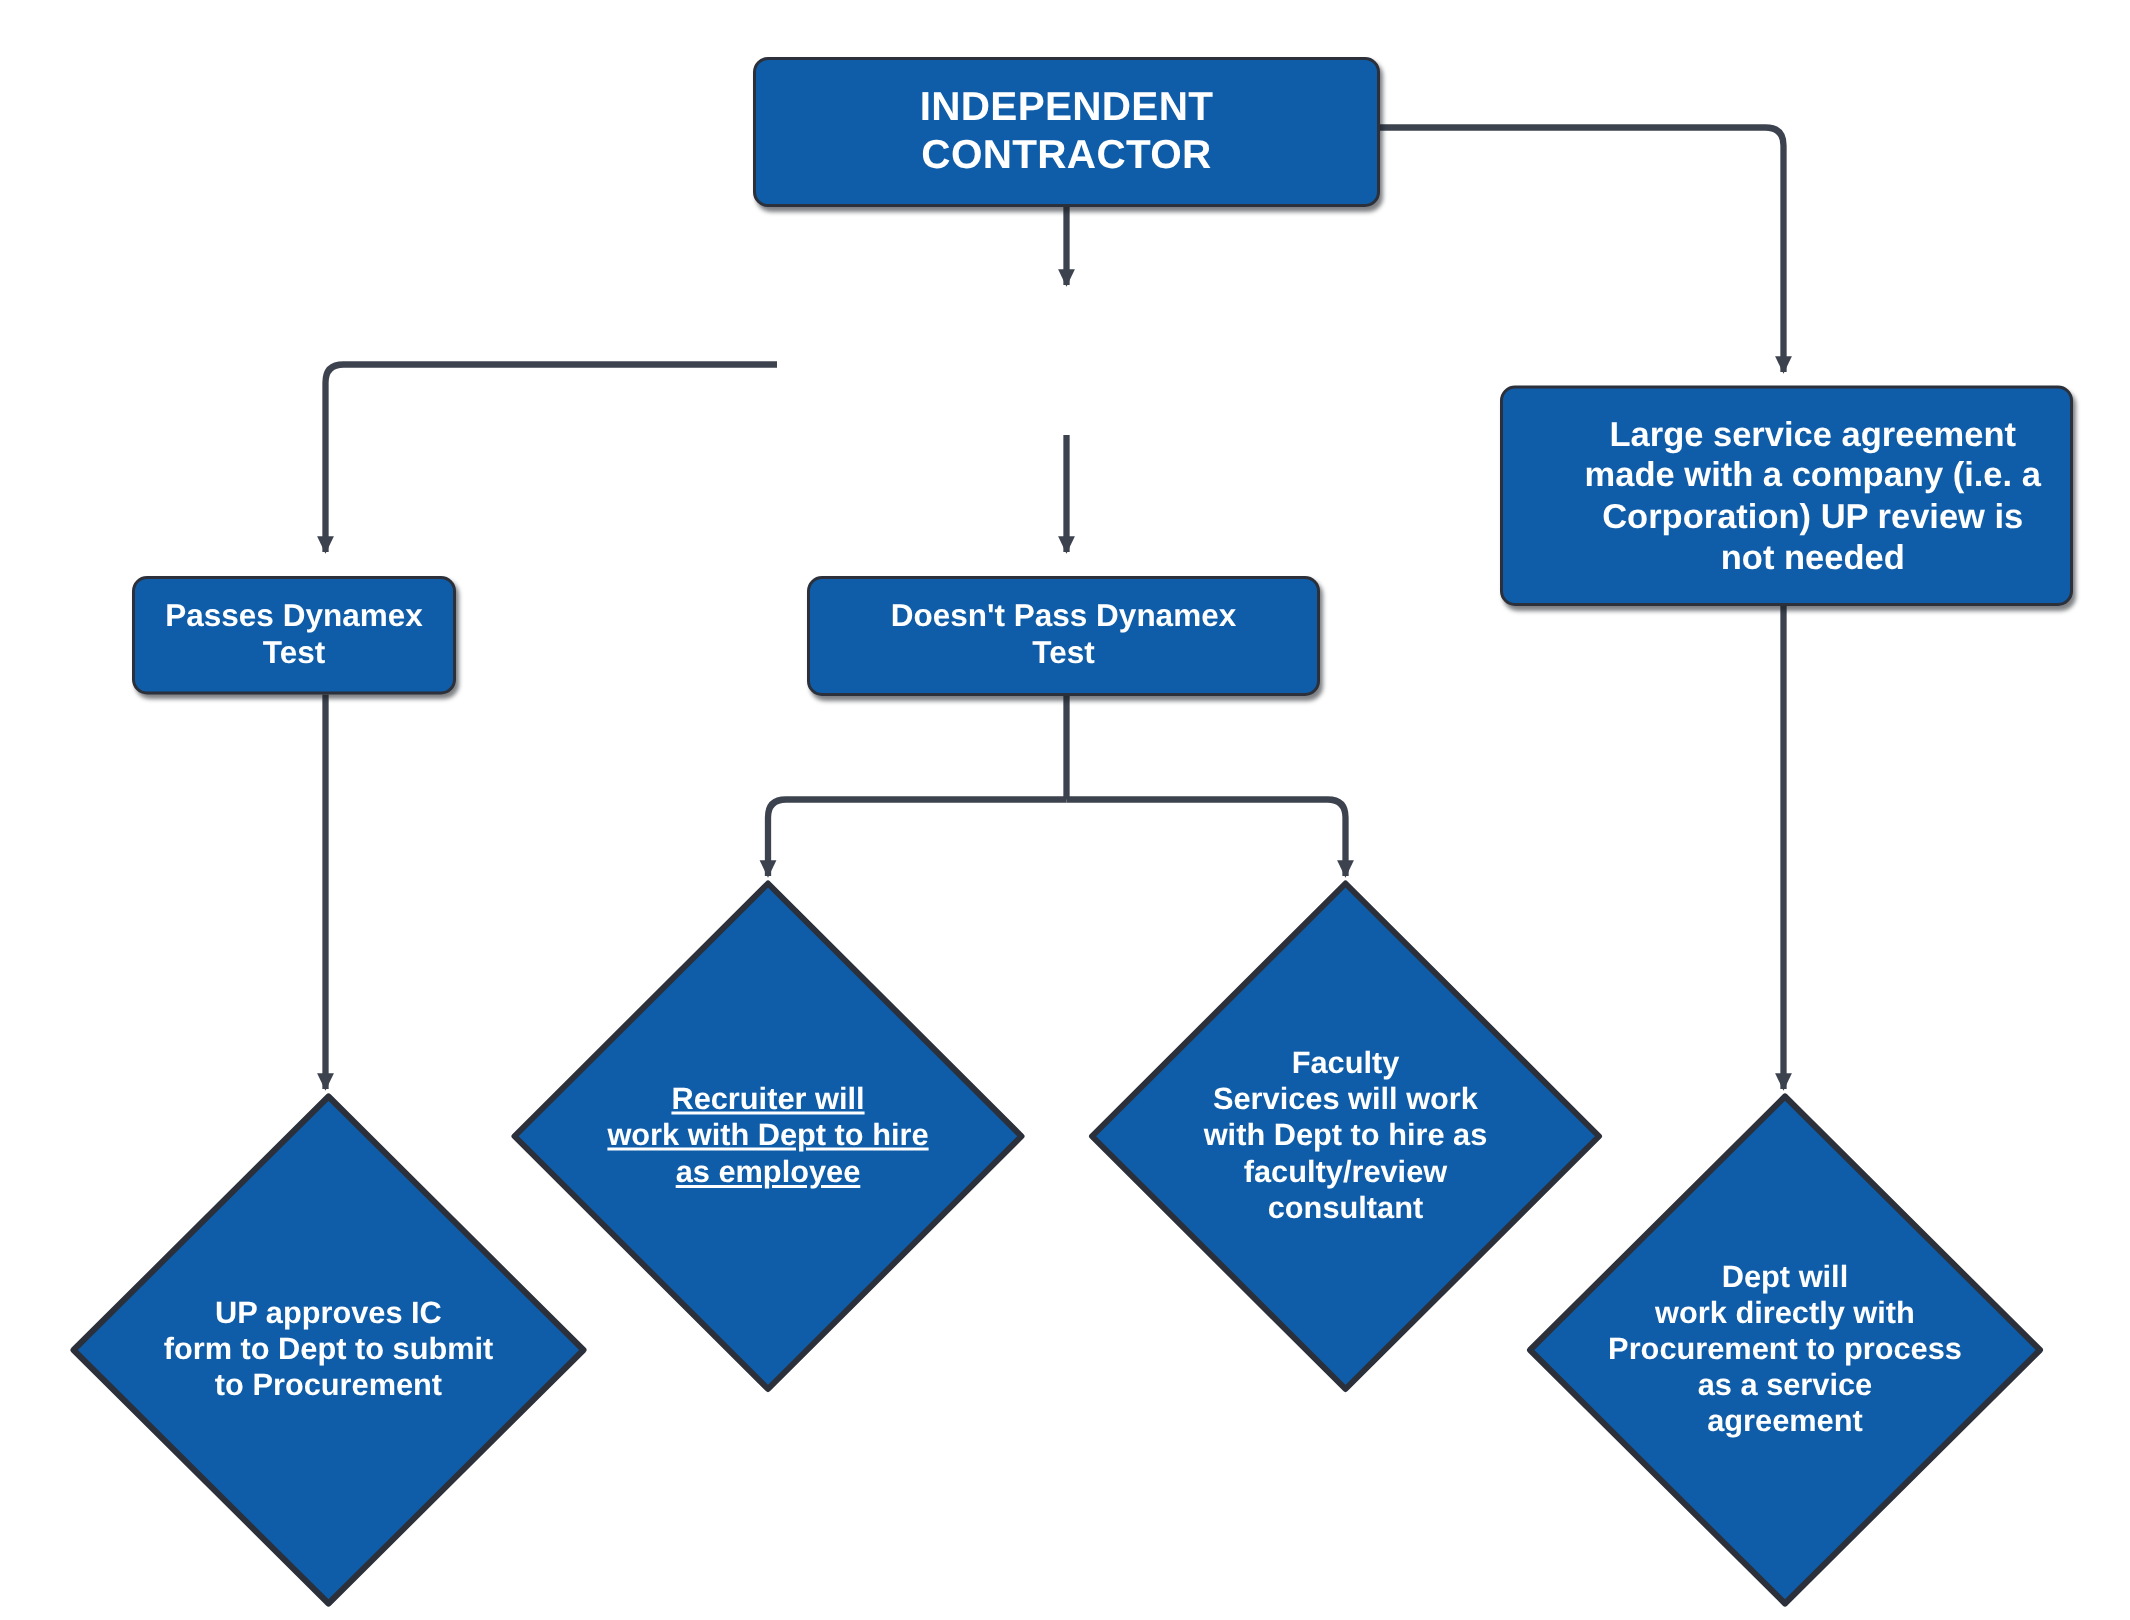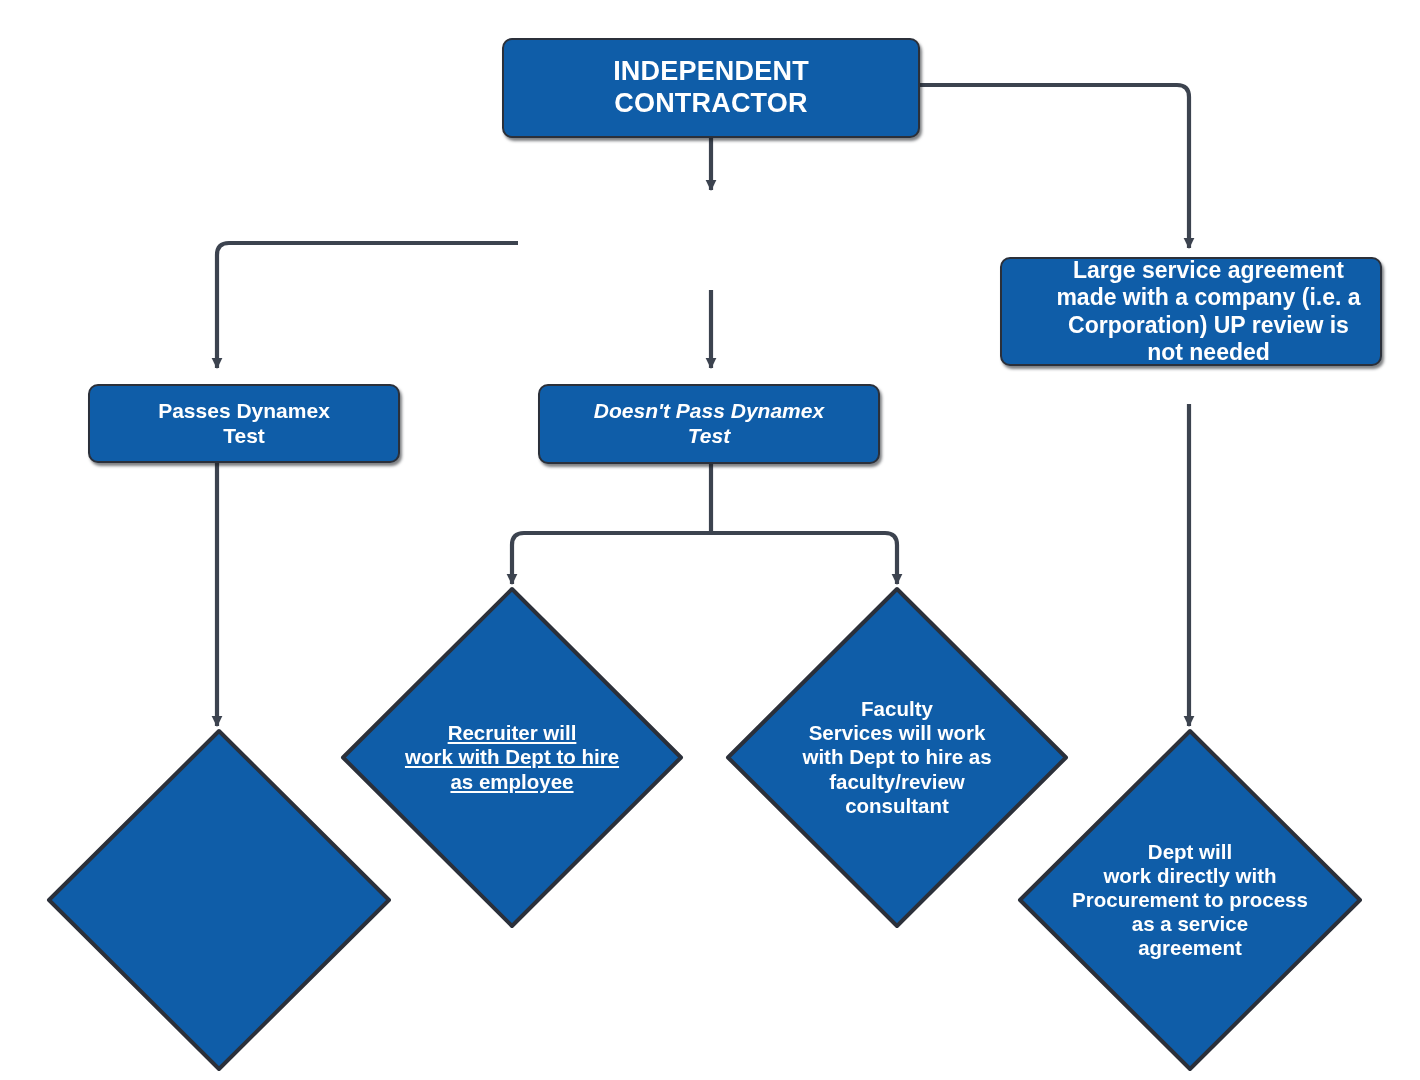--- a/index.html
+++ b/index.html
@@ -98,41 +98,44 @@
       <path d="M 1189 404 L 1189 726" marker-end="url(#arrow)"></path>
     </g>
   </svg>
 
   <div class="node node-rect t-title" style="left:502px; top:38px; width:418px; height:100px;">
     <span class="node-label">INDEPENDENT
 CONTRACTOR</span>
   </div>
 
 
-  <div class="node node-rect t-big" style="left:1000px; top:257px; width:382px; height:109px;padding-left:35px;">
+  <div class="node node-rect t-big" style="left:1000px; top:257px; width:382px; height:147px;padding-left:35px;">
     <span class="node-label">Large service agreement
 made with a company (i.e. a
 Corporation) UP review is
 not needed</span>
   </div>
 
-  <div class="node node-rect t-med" style="left:88px; top:384px; width:312px; height:79px;">
+  <div class="node node-rect t-med" style="left:88px; top:384px; width:216px; height:79px;">
     <span class="node-label">Passes Dynamex
 Test</span>
   </div>
 
-  <div class="node node-rect t-med" style="left:538px; top:384px; width:342px; height:80px;font-style:italic;">
+  <div class="node node-rect t-med" style="left:538px; top:384px; width:342px; height:80px;">
     <span class="node-label">Doesn't Pass Dynamex
 Test</span>
   </div>
 
   <div class="node node-diamond t-dia" style="left:44px; top:726px; width:350px; height:348px;">
     <svg class="dia-shape" viewBox="0 0 350 348" preserveAspectRatio="none">
       <path d="M 175 5 L 345 174 L 175 343 L 5 174 Z" fill="#0f5da8" stroke="#2b303a" stroke-width="4" stroke-linejoin="round"></path>
     </svg>
+    <span class="node-label">UP approves IC
+form to Dept to submit
+to Procurement</span>
   </div>
 
   <div class="node node-diamond t-dia" style="left:338px; top:584px; width:348px; height:347px;text-decoration:underline;">
     <svg class="dia-shape" viewBox="0 0 348 347" preserveAspectRatio="none">
       <path d="M 174 5 L 343 173.5 L 174 342 L 5 173.5 Z" fill="#0f5da8" stroke="#2b303a" stroke-width="4" stroke-linejoin="round"></path>
     </svg>
     <span class="node-label">Recruiter will
 work with Dept to hire
 as employee</span>
   </div>

